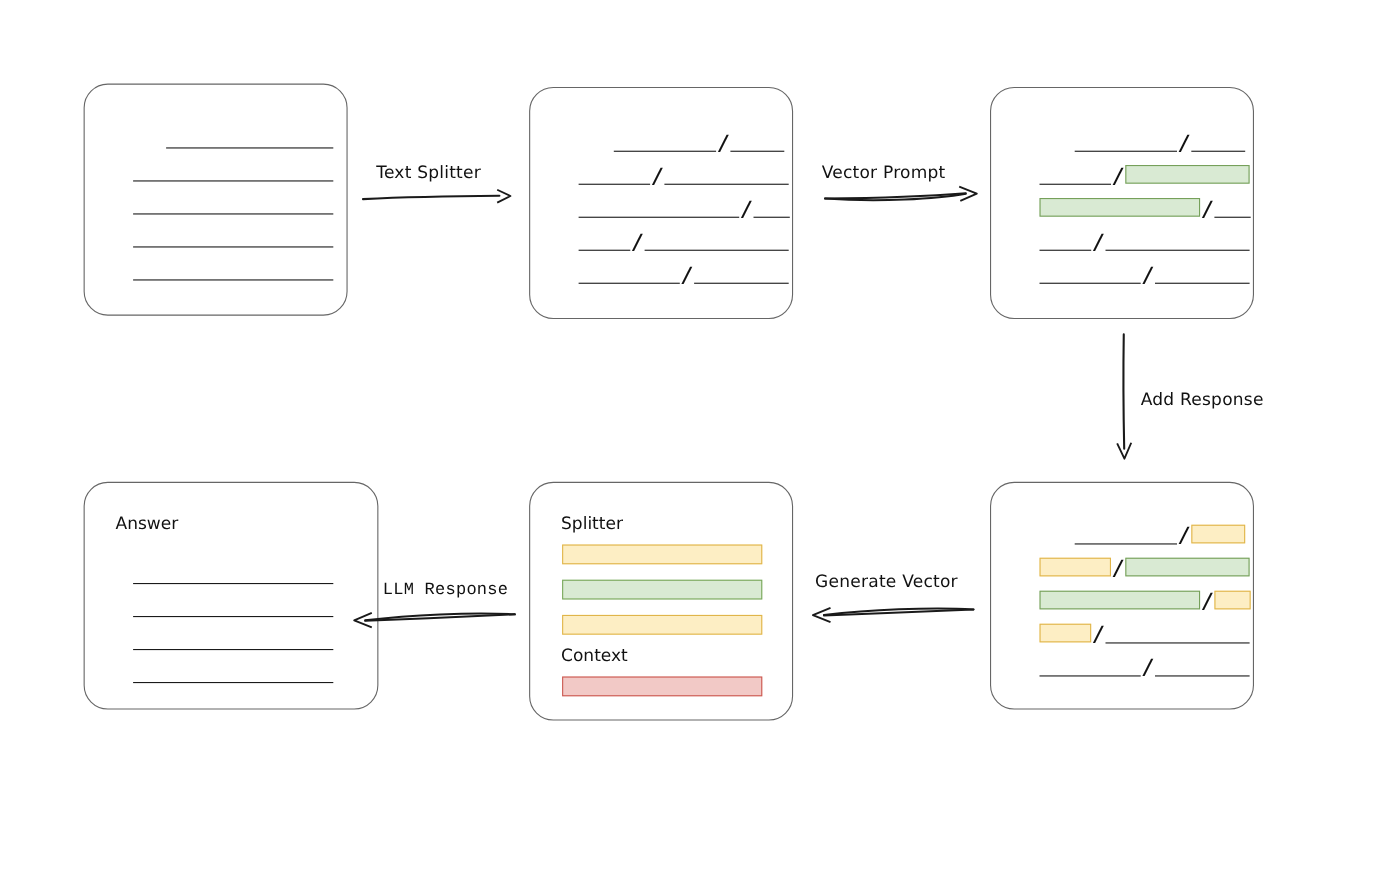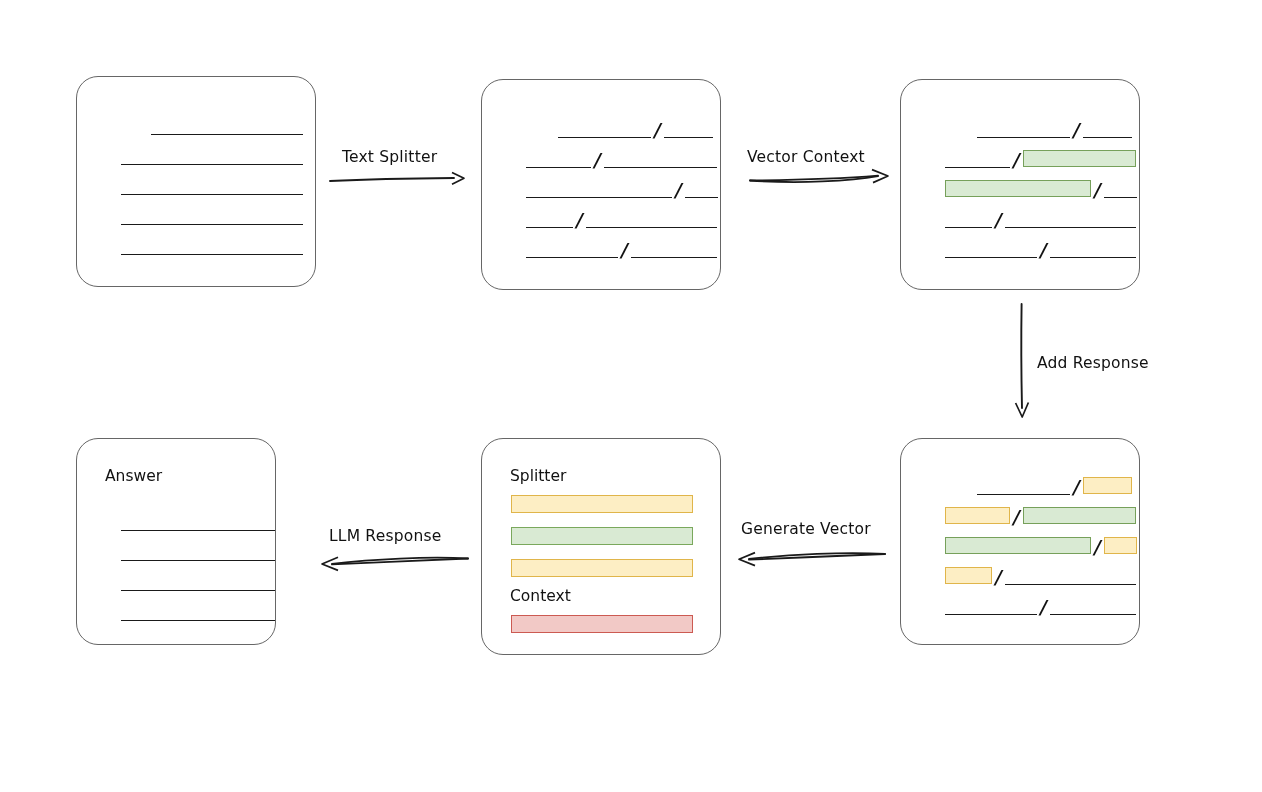--- a/index.html
+++ b/index.html
@@ -254,21 +254,21 @@
     <div class="node-inner">
       <div class="node-title" style="left:28px; top:28px;">Splitter</div>
       <div class="bar yellow" style="left:29px; top:56px; width:182px;"></div>
       <div class="bar green" style="left:29px; top:88px; width:182px;"></div>
       <div class="bar yellow" style="left:29px; top:120px; width:182px;"></div>
       <div class="node-title" style="left:28px; top:148px;">Context</div>
       <div class="bar red" style="left:29px; top:176px; width:182px;"></div>
     </div>
   </div>
 
-  <div class="node" id="node-answer" style="left:76px; top:438px; width:200px; height:207px;">
+  <div class="node" id="node-answer" style="left:76px; top:438px; width:268px; height:207px;">
     <div class="node-inner">
       <div class="node-title" style="left:28px; top:28px;">Answer</div>
       <div class="rows">
           <div class="row" style="top: 72px; padding-left: 16px;">
             <span class="spacer" style="width: 28px;"></span>
             <span class="seg" style="width: 182px;"></span>
           </div>
           <div class="row" style="top: 102px; padding-left: 16px;">
             <span class="spacer" style="width: 28px;"></span>
             <span class="seg" style="width: 182px;"></span>
@@ -284,41 +284,41 @@
         </div>
     </div>
   </div>
 
   <div class="label" style="left:342px; top:148px;">Text Splitter</div>
   <svg class="arrow" style="left:328px; top:168px;" width="140" height="22" viewBox="0 0 140 22">
     <path d="M2,13 C40,11.2 90,10.3 126,10.0" stroke="#1a1a1a" stroke-width="1.9" fill="none" stroke-linecap="round"></path>
     <path d="M124,4.5 L136,10.2 L124,16.2" stroke="#1a1a1a" stroke-width="1.7" fill="none" stroke-linejoin="round"></path>
   </svg>
 
-  <div class="label" style="left:747px; top:148px;">Vector Context</div>
+  <div class="label" style="left:747px; top:148px;">Vector Prompt</div>
   <svg class="arrow" style="left:748px; top:166px;" width="145" height="26" viewBox="0 0 145 26">
     <path d="M2,14.5 C45,14.0 100,12.0 130,9.6" stroke="#1a1a1a" stroke-width="1.8" fill="none" stroke-linecap="round"></path>
     <path d="M2,14.5 C50,18.0 104,15.0 130,10.2" stroke="#1a1a1a" stroke-width="1.8" fill="none" stroke-linecap="round"></path>
     <path d="M124,3.6 L140,10.0 L125,16.6" stroke="#1a1a1a" stroke-width="1.7" fill="none" stroke-linejoin="round"></path>
   </svg>
 
   <div class="label" style="left:1037px; top:354px;">Add Response</div>
   <svg class="arrow" style="left:1008px; top:302px;" width="30" height="118" viewBox="0 0 30 118">
     <path d="M13.6,2 C13.0,40 13.4,78 14.0,106" stroke="#1a1a1a" stroke-width="1.9" fill="none" stroke-linecap="round"></path>
     <path d="M7.6,101 L14.2,115 L20.4,100.5" stroke="#1a1a1a" stroke-width="1.7" fill="none" stroke-linejoin="round"></path>
   </svg>
 
   <div class="label" style="left:741px; top:520px;">Generate Vector</div>
   <svg class="arrow" style="left:737px; top:545px;" width="150" height="26" viewBox="0 0 150 26">
     <path d="M148,9.0 C110,10.4 55,13.0 12,14.6" stroke="#1a1a1a" stroke-width="1.8" fill="none" stroke-linecap="round"></path>
     <path d="M148,9.0 C108,6.5 52,9.5 12,14.0" stroke="#1a1a1a" stroke-width="1.8" fill="none" stroke-linecap="round"></path>
     <path d="M18,7.6 L2,14.2 L18,20.6" stroke="#1a1a1a" stroke-width="1.7" fill="none" stroke-linejoin="round"></path>
   </svg>
 
-  <div class="label" style="left:329px; top:527px;">LLM Response</div>
+  <div class="label" style="left:348px; top:527px;font-family:Liberation Mono, monospace;">LLM Response</div>
   <svg class="arrow" style="left:320px; top:550px;" width="150" height="26" viewBox="0 0 150 26">
     <path d="M148,8.5 C110,10.0 55,12.8 12,14.4" stroke="#1a1a1a" stroke-width="1.8" fill="none" stroke-linecap="round"></path>
     <path d="M148,8.5 C108,6.2 52,9.2 12,13.8" stroke="#1a1a1a" stroke-width="1.8" fill="none" stroke-linecap="round"></path>
     <path d="M18,7.2 L2,14.0 L18,20.4" stroke="#1a1a1a" stroke-width="1.7" fill="none" stroke-linejoin="round"></path>
   </svg>
 
 
 </div>
 
 </body></html>

